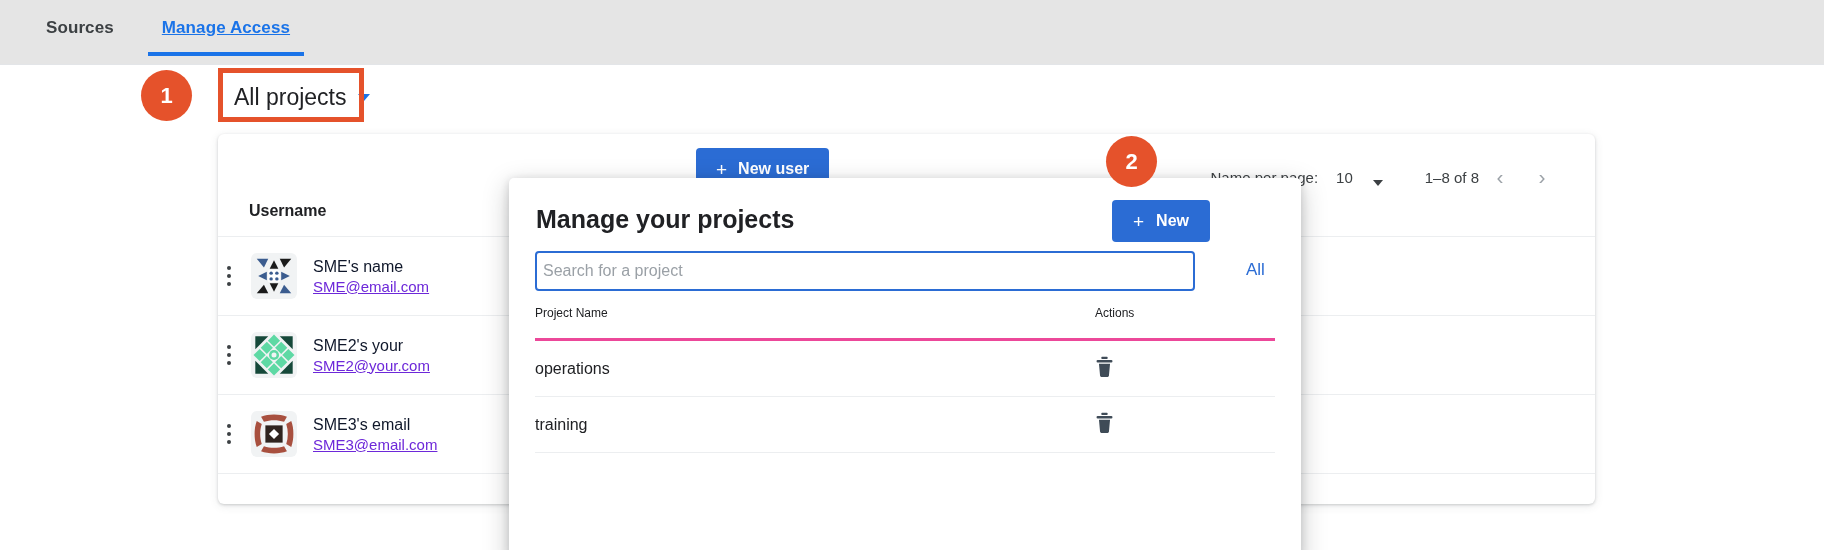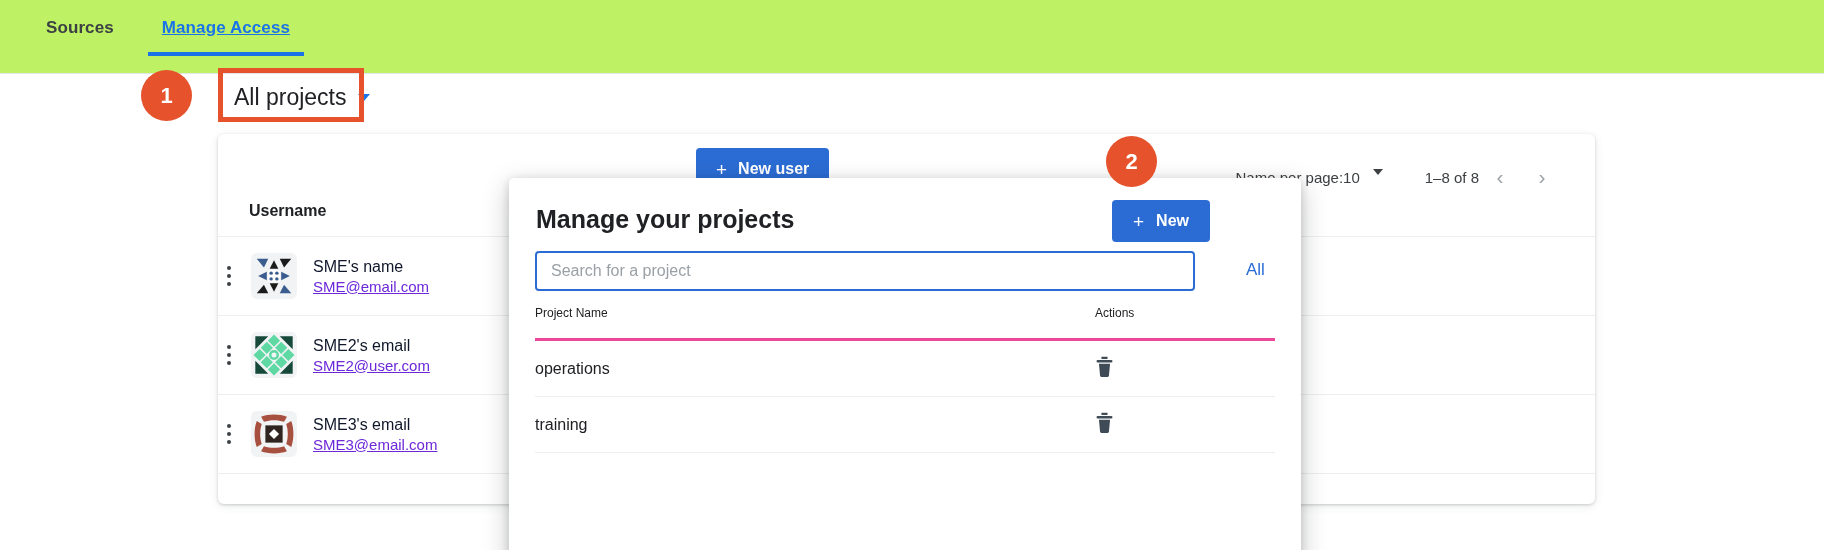--- a/index.html
+++ b/index.html
@@ -15,23 +15,23 @@
     font-family: "Liberation Sans", sans-serif;
     color: #202124;
     -webkit-font-smoothing: antialiased;
   }
 
   
   .topnav {
     position: absolute;
     left: 0; top: 0;
     width: 1824px;
-    height: 74px;
+    height: 65px;
     border-bottom: 1px solid #e3e5e8;
-    background: #bef264;
+    background: #e5e5e5;
     box-sizing: border-box;
     padding-left: 16px;
   }
   .tabs {
     position: absolute;
     left: 22px; top: 0;
     height: 56px;
     display: flex;
     align-items: center;
     gap: 0px;
@@ -163,22 +163,22 @@
     position: absolute;
     right: 32px; top: 22px;
     display: flex;
     align-items: center;
     font-size: 15px;
     color: #3c4043;
     gap: 0;
   }
   .pager .lbl { color: #3c4043; }
   .pager .rpp {
-    display: flex; align-items: flex-start; gap: 13px;
-    cursor: pointer;
+    display: flex; align-items: flex-end; gap: 20px;
+    margin-left: 18px; cursor: pointer;
   }
   .pager .rpp .caret {
     width: 0; height: 0;
     border-left: 5px solid transparent;
     border-right: 5px solid transparent;
     border-top: 6px solid #3c4043;
   }
   .pager .range { margin-left: 42px; }
   .pager .navbtn {
     width: 42px; height: 42px;
@@ -285,21 +285,21 @@
     width: 660px;
     height: 40px;
     box-sizing: border-box;
     border: 2px solid #2b6cd4;
     border-radius: 4px;
     outline: none;
     background: #ffffff;
     font-family: "Liberation Sans", sans-serif;
     font-size: 16px;
     color: #202124;
-    padding: 0 14px;
+    padding: 0 6px;
   }
   .proj-search::placeholder { color: #9aa0a6; }
   .all-link {
     position: absolute;
     left: 713px; top: 82px;
     font-size: 17px;
     color: #2b6cd4;
     cursor: pointer;
     margin-left: 24px;
   }
@@ -438,22 +438,22 @@
                 <rect x="46" y="26" width="12" height="12" transform="rotate(45 52 32)"></rect>
                 <rect x="16" y="16" width="12" height="12" transform="rotate(45 22 22)"></rect>
                 <rect x="36" y="16" width="12" height="12" transform="rotate(45 42 22)"></rect>
                 <rect x="16" y="36" width="12" height="12" transform="rotate(45 22 42)"></rect>
                 <rect x="36" y="36" width="12" height="12" transform="rotate(45 42 42)"></rect>
               </g>
               <circle cx="32" cy="32" r="7" fill="#5ed9a4"></circle>
               <circle cx="32" cy="32" r="3.5" fill="#f1f3f4"></circle>
             </svg>
             <div>
-              <div class="uname">SME2's email</div>
-              <div class="umail">SME2@user.com</div>
+              <div class="uname">SME2's your</div>
+              <div class="umail">SME2@your.com</div>
             </div>
           </div>
         </td>
         <td>
           <span class="chip">training</span>
         </td>
       </tr>
 
       <tr class="urow">
         <td class="cell-user">

